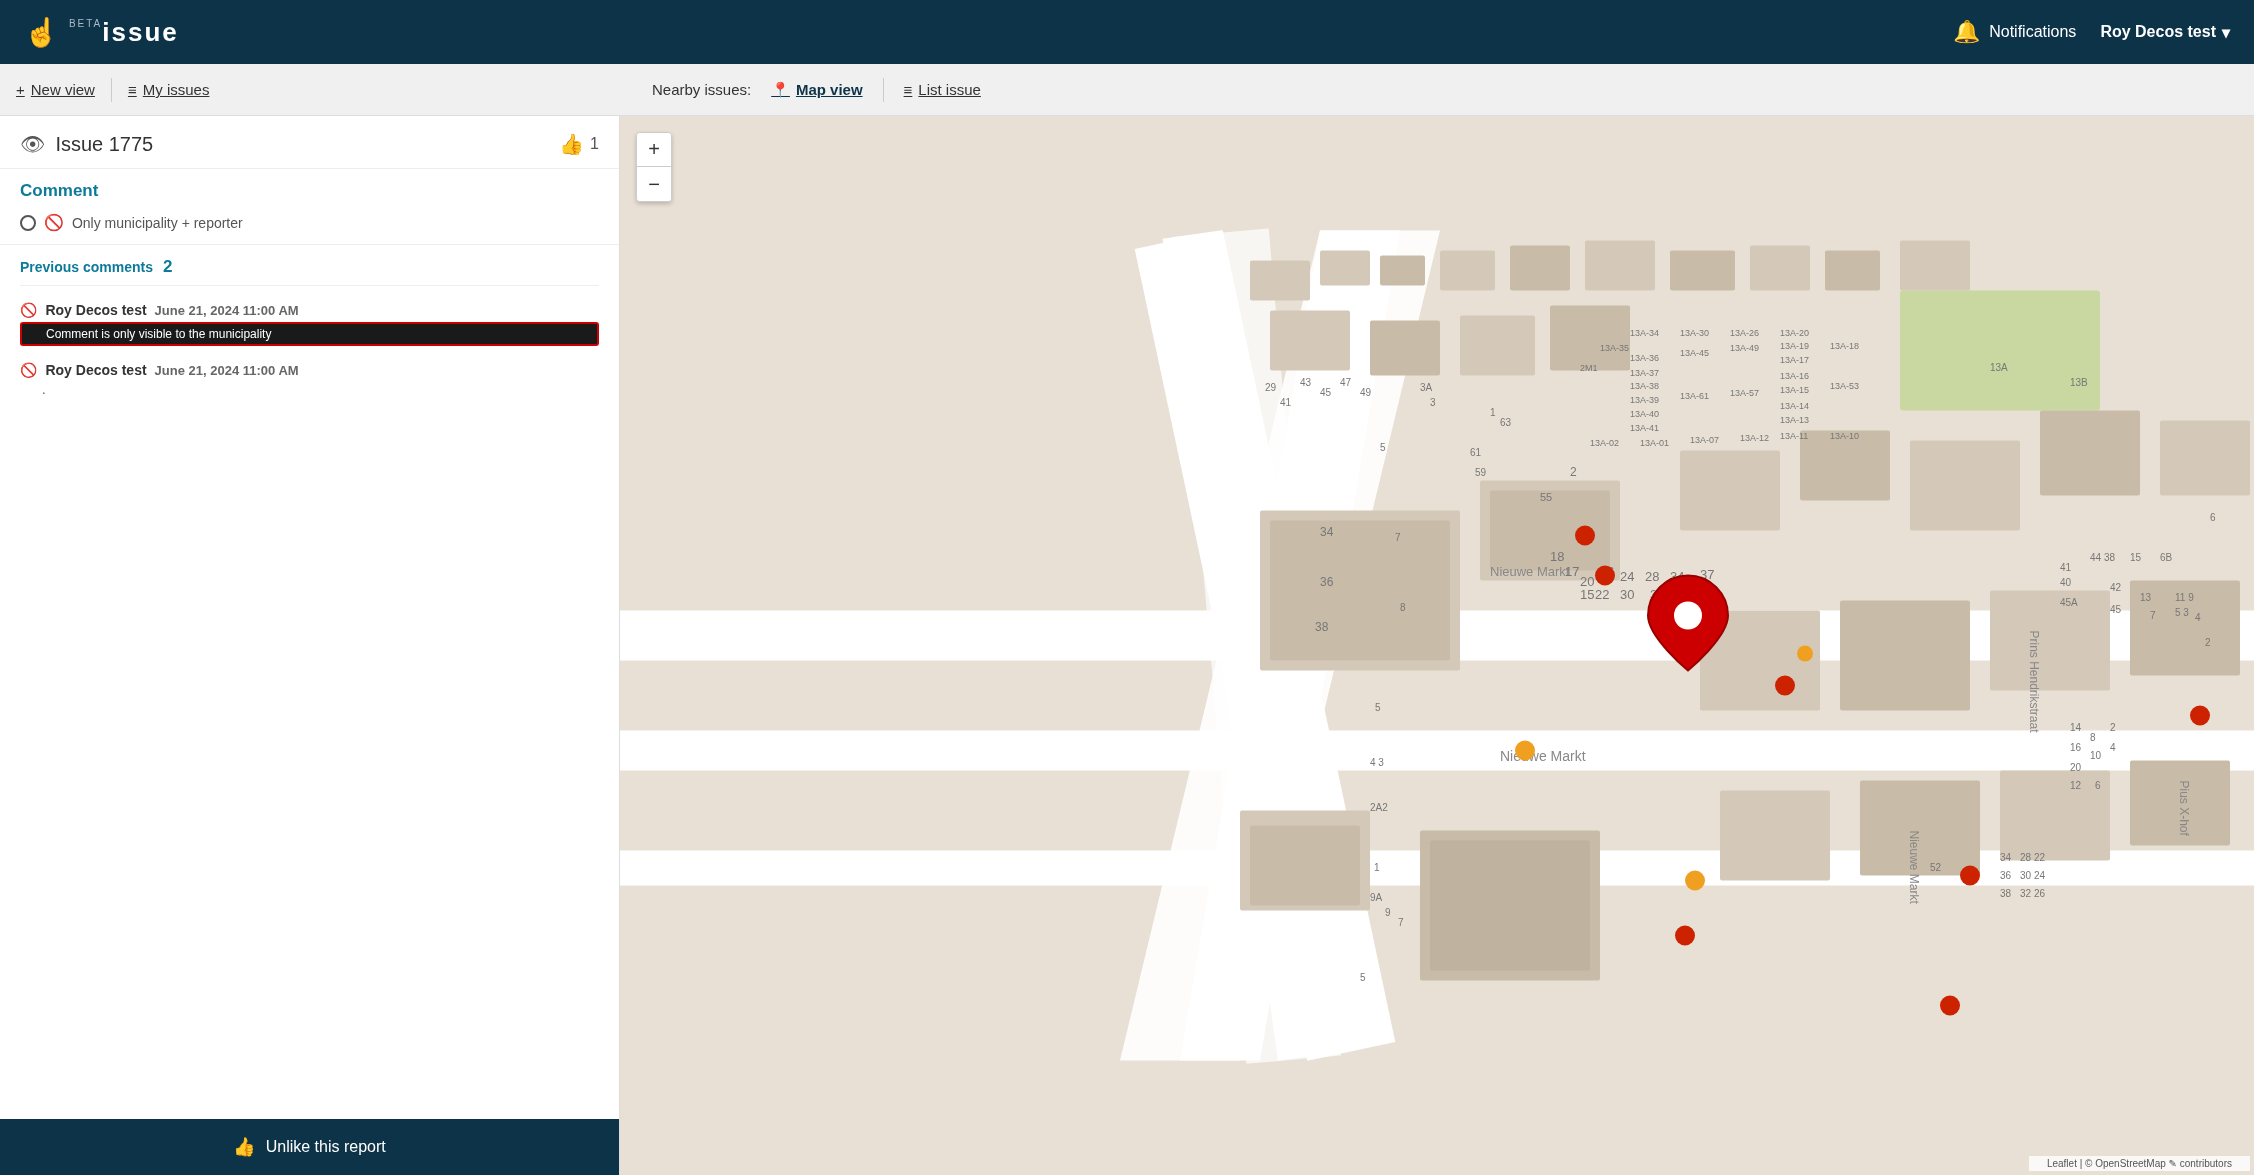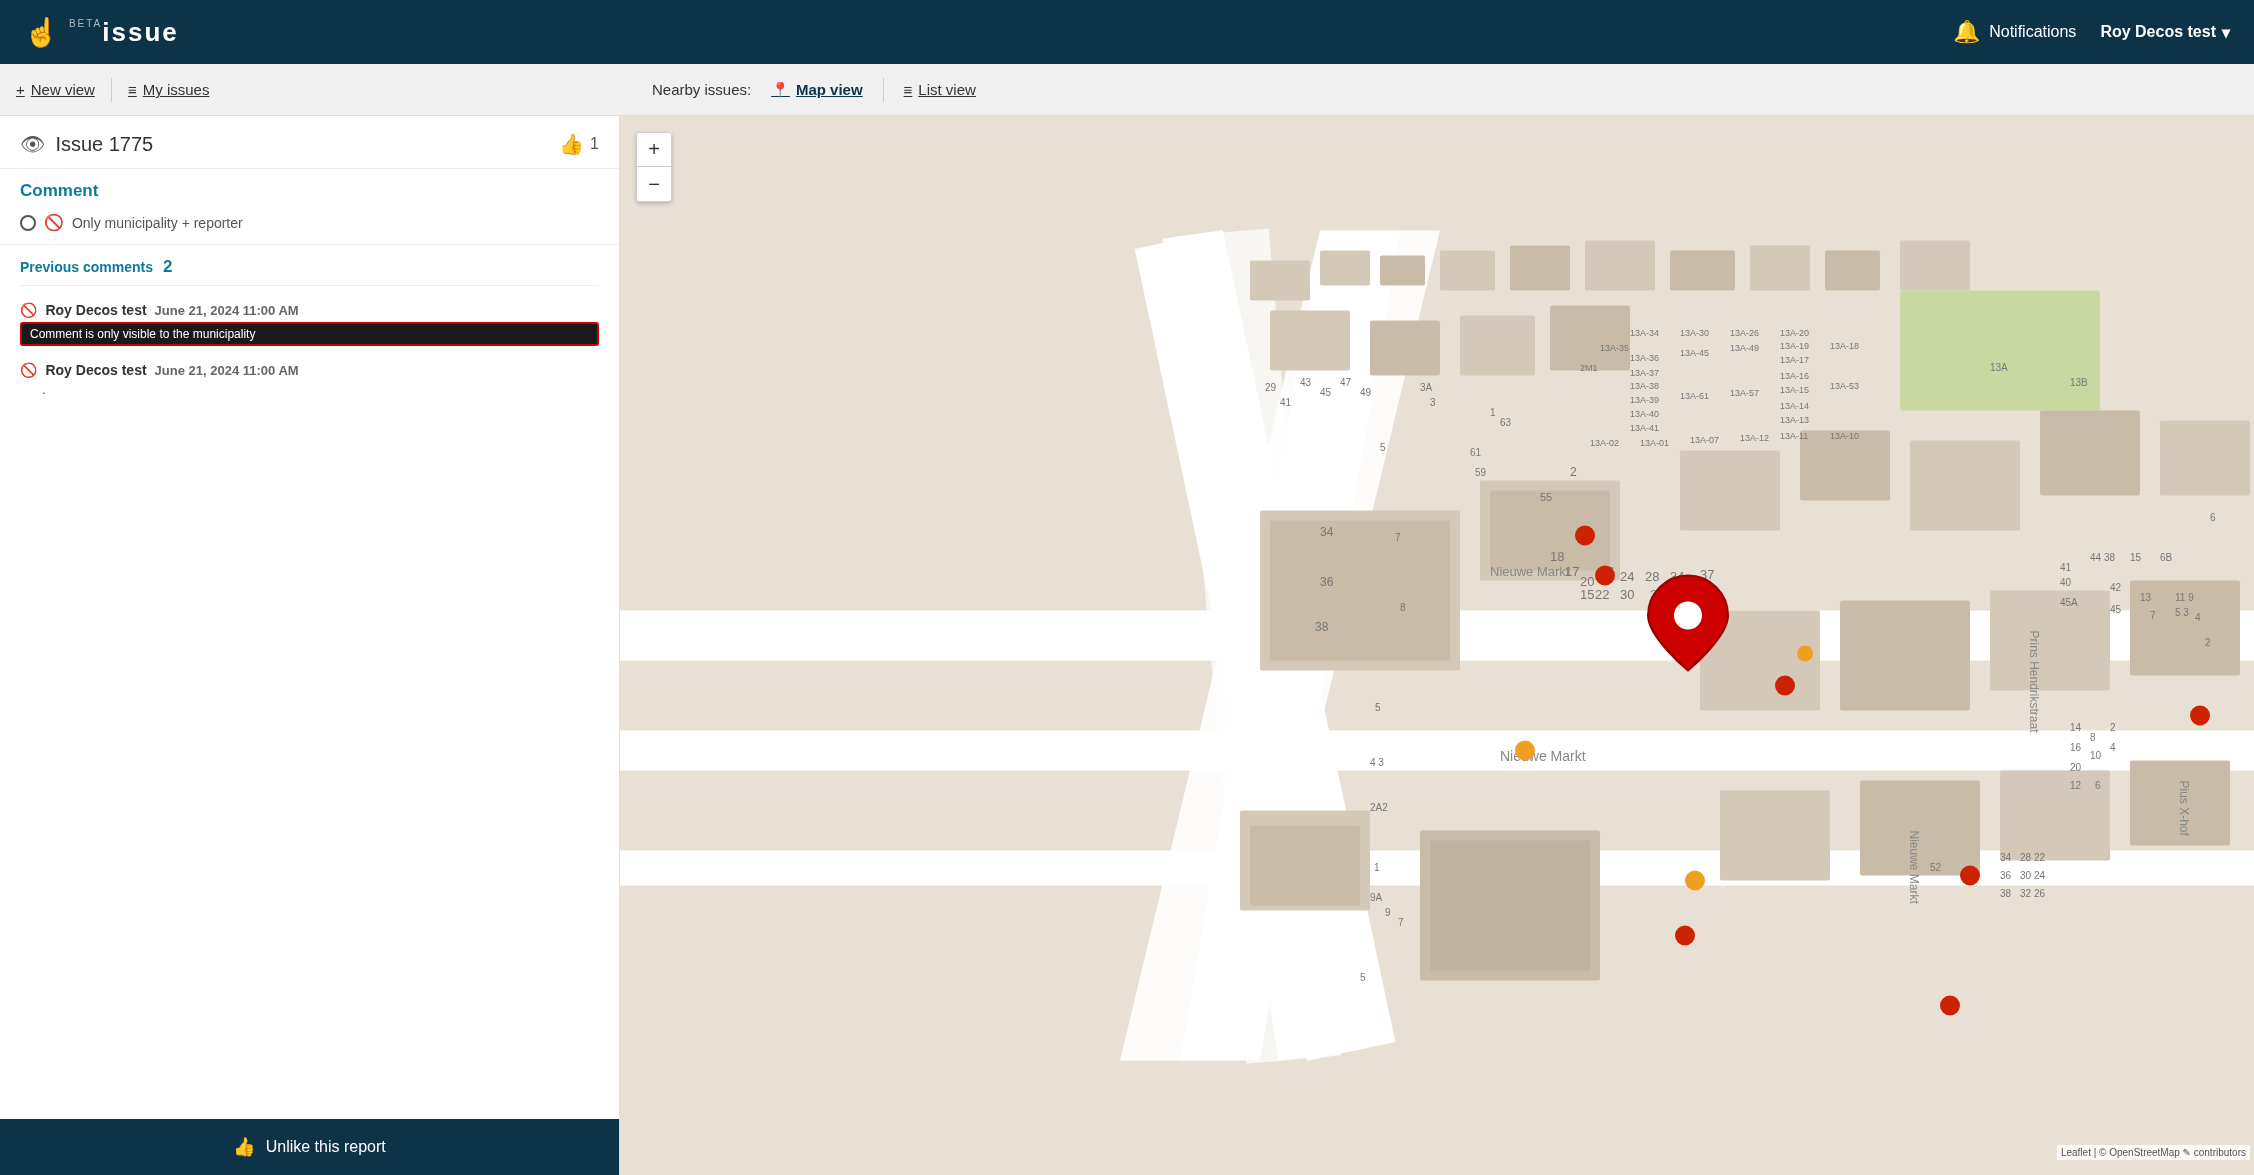--- a/index.html
+++ b/index.html
@@ -255,21 +255,21 @@
     }
     .comment-date {
       font-size: 13px;
       color: #666;
       font-weight: bold;
     }
     .comment-badge {
       background: #1a1a1a;
       color: white;
       font-size: 12px;
-      padding: 3px 8px;
+      padding: 3px 24px;
       border-radius: 3px;
       border: 2px solid #cc0000;
     }
     .comment-text {
       font-size: 13px;
       color: #555;
       padding-left: 22px;
     }
 
     
@@ -330,26 +330,26 @@
       align-items: center;
       justify-content: center;
       color: #333;
       border-bottom: 1px solid #ccc;
     }
     .map-ctrl-btn:last-child { border-bottom: none; }
 
     
     .map-attribution {
       position: absolute;
-      bottom: 15px;
+      bottom: 4px;
       right: 4px;
       font-size: 10px;
       color: #555;
       background: rgba(255,255,255,0.8);
-      padding: 2px 4px;
+      padding: 2px 18px;
     }
   </style>
 </head>
 <body>
 
 <header class="header">
   <div class="header-logo">
     <span class="logo-icon">☝</span>
     <div class="logo-text">
       <span class="logo-beta">BETA</span>
@@ -382,21 +382,21 @@
   </div>
   <div class="subheader-right">
     <span class="nearby-label">Nearby issues:</span>
     <button class="map-view-btn">
       <span>📍</span>
       <span>Map view</span>
     </button>
     <div class="subheader-divider"></div>
     <button class="list-view-btn">
       <span>≡</span>
-      <span>List view</span>
+      <span>List issue</span>
     </button>
   </div>
 </div>
 
 <div class="main-layout">
 
   <div class="left-panel">
 
     <div class="issue-header">
       <div class="issue-title">

